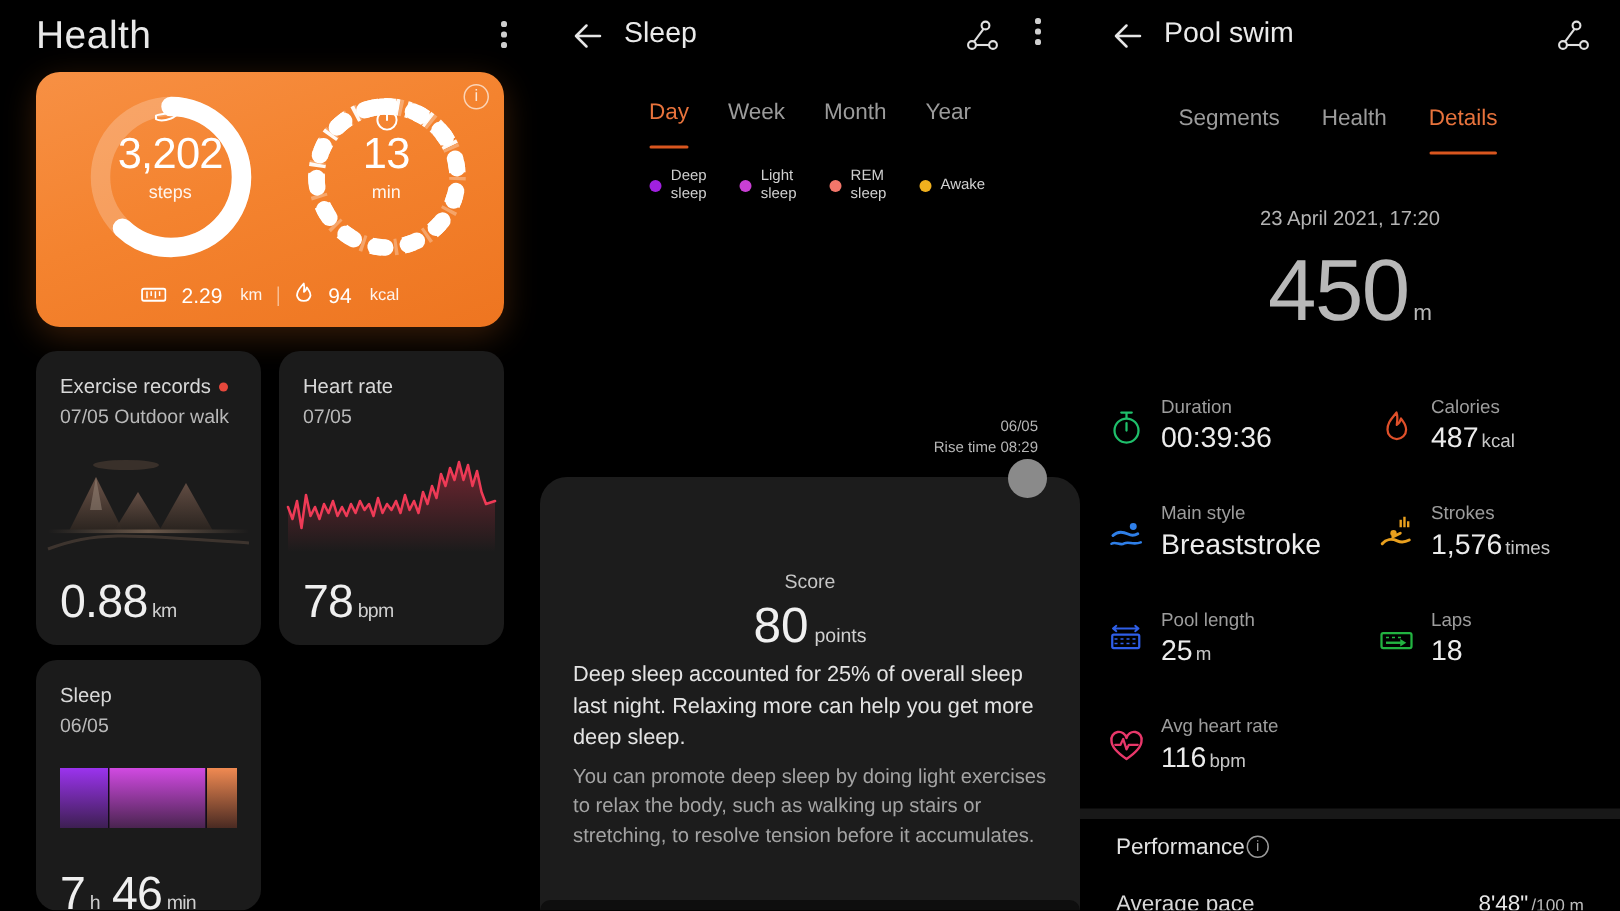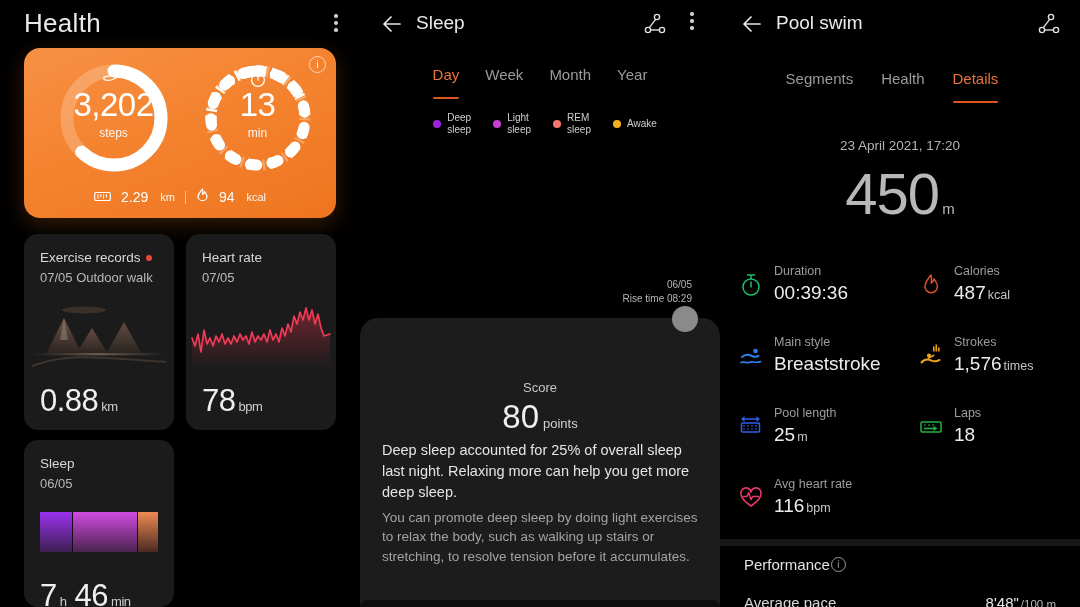--- a/index.html
+++ b/index.html
@@ -28,21 +28,21 @@
     box-shadow: 0 6px 22px rgba(220,110,30,.25);
     overflow:hidden;
   }
   .ring-wrap { position:absolute; top:14px; width:135px; height:112px; }
   .ring-steps { left:22px; }
   .ring-min   { left:166px; }
   .ring-svg { position:absolute; left:50%; top:0; transform:translateX(-50%); }
   .ring-center {
     position:absolute; left:0; right:0; top:26px; text-align:center; color:#fff;
   }
-  .ring-big { font-size:33px; font-weight:400; letter-spacing:-.5px; line-height:1.05; }
+  .ring-big { font-size:29px; font-weight:400; letter-spacing:-.5px; line-height:1.05; }
   .ring-unit { font-size:12px; color:rgba(255,255,255,.92); margin-top:3px; }
   .ring-icon { position:absolute; left:0; right:0; top:6px; text-align:center; }
   .footer-row {
     position:absolute; left:0; right:0; bottom:12px;
     display:flex; align-items:center; justify-content:center; gap:10px;
     color:#fff; font-size:13px;
   }
   .footer-row .val { font-size:14px; }
   .footer-row .u { font-size:11px; opacity:.92; margin-left:2px; }
   .sep { width:1px; height:13px; background:rgba(255,255,255,.5); }

